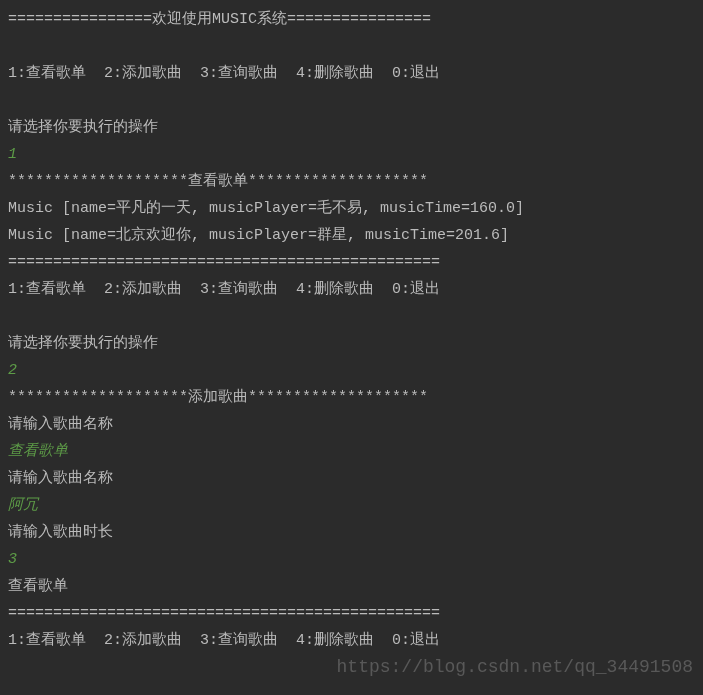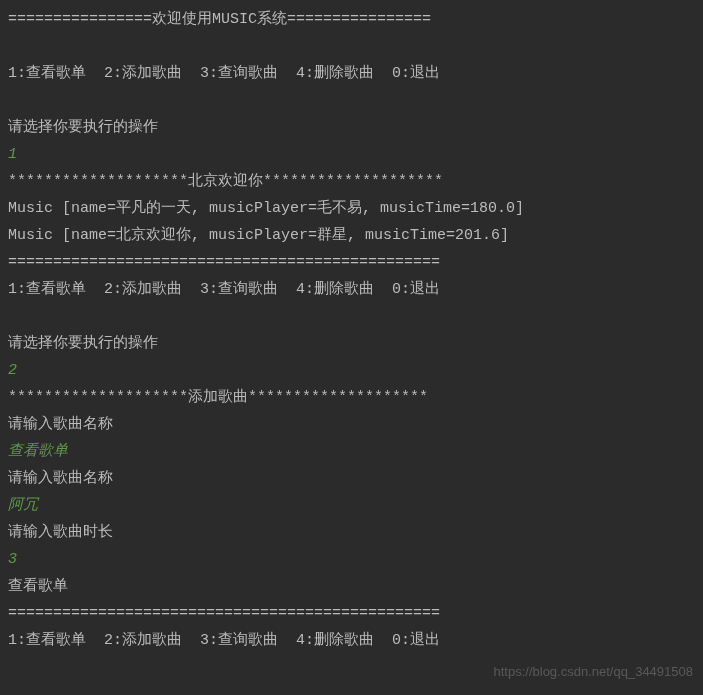--- a/index.html
+++ b/index.html
@@ -25,37 +25,37 @@
     }
     .input {
       color: #5d9b47;
       font-style: italic;
     }
     .watermark {
       position: absolute;
       right: 10px;
       bottom: 12px;
       color: #777;
-      font-size: 13px;
+      font-size: 18px;
       font-style: normal;
       opacity: 0.6;
-      font-family: Liberation Sans, sans-serif;
+      font-family: Liberation Mono, monospace;
     }
   </style>
 </head>
 <body>
 
 <div class="line">================欢迎使用MUSIC系统================</div>
 <div class="line"></div>
 <div class="line">1:查看歌单  2:添加歌曲  3:查询歌曲  4:删除歌曲  0:退出</div>
 <div class="line"></div>
 <div class="line">请选择你要执行的操作</div>
 <div class="line input">1</div>
-<div class="line">********************北京欢迎你********************</div>
-<div class="line">Music [name=平凡的一天, musicPlayer=毛不易, musicTime=180.0]</div>
+<div class="line">********************查看歌单********************</div>
+<div class="line">Music [name=平凡的一天, musicPlayer=毛不易, musicTime=160.0]</div>
 <div class="line">Music [name=北京欢迎你, musicPlayer=群星, musicTime=201.6]</div>
 <div class="line">================================================</div>
 <div class="line">1:查看歌单  2:添加歌曲  3:查询歌曲  4:删除歌曲  0:退出</div>
 <div class="line"></div>
 <div class="line">请选择你要执行的操作</div>
 <div class="line input">2</div>
 <div class="line">********************添加歌曲********************</div>
 <div class="line">请输入歌曲名称</div>
 <div class="line input">查看歌单</div>
 <div class="line">请输入歌曲名称</div>

